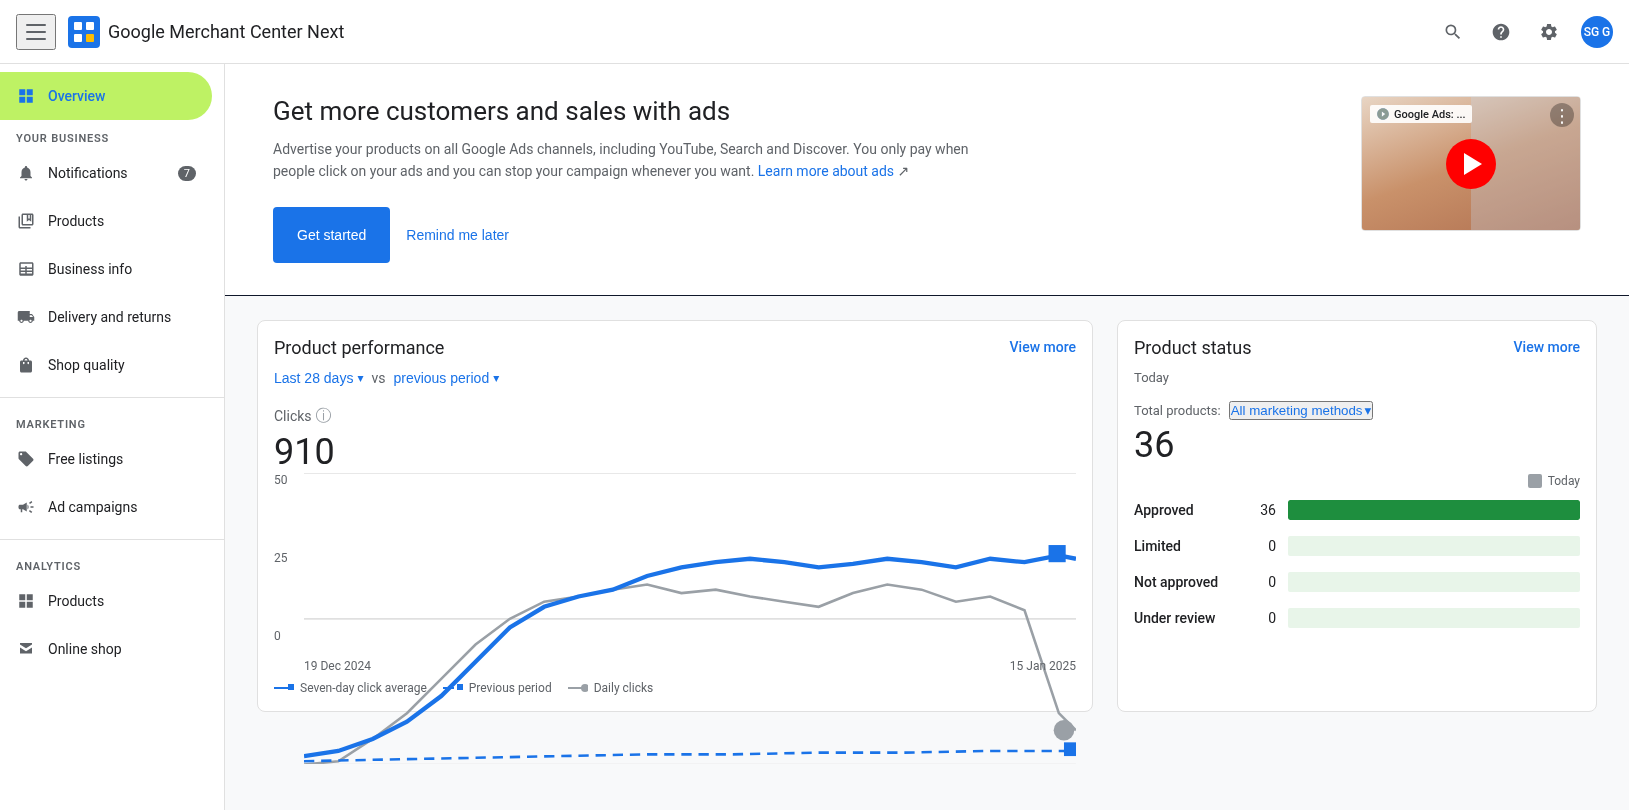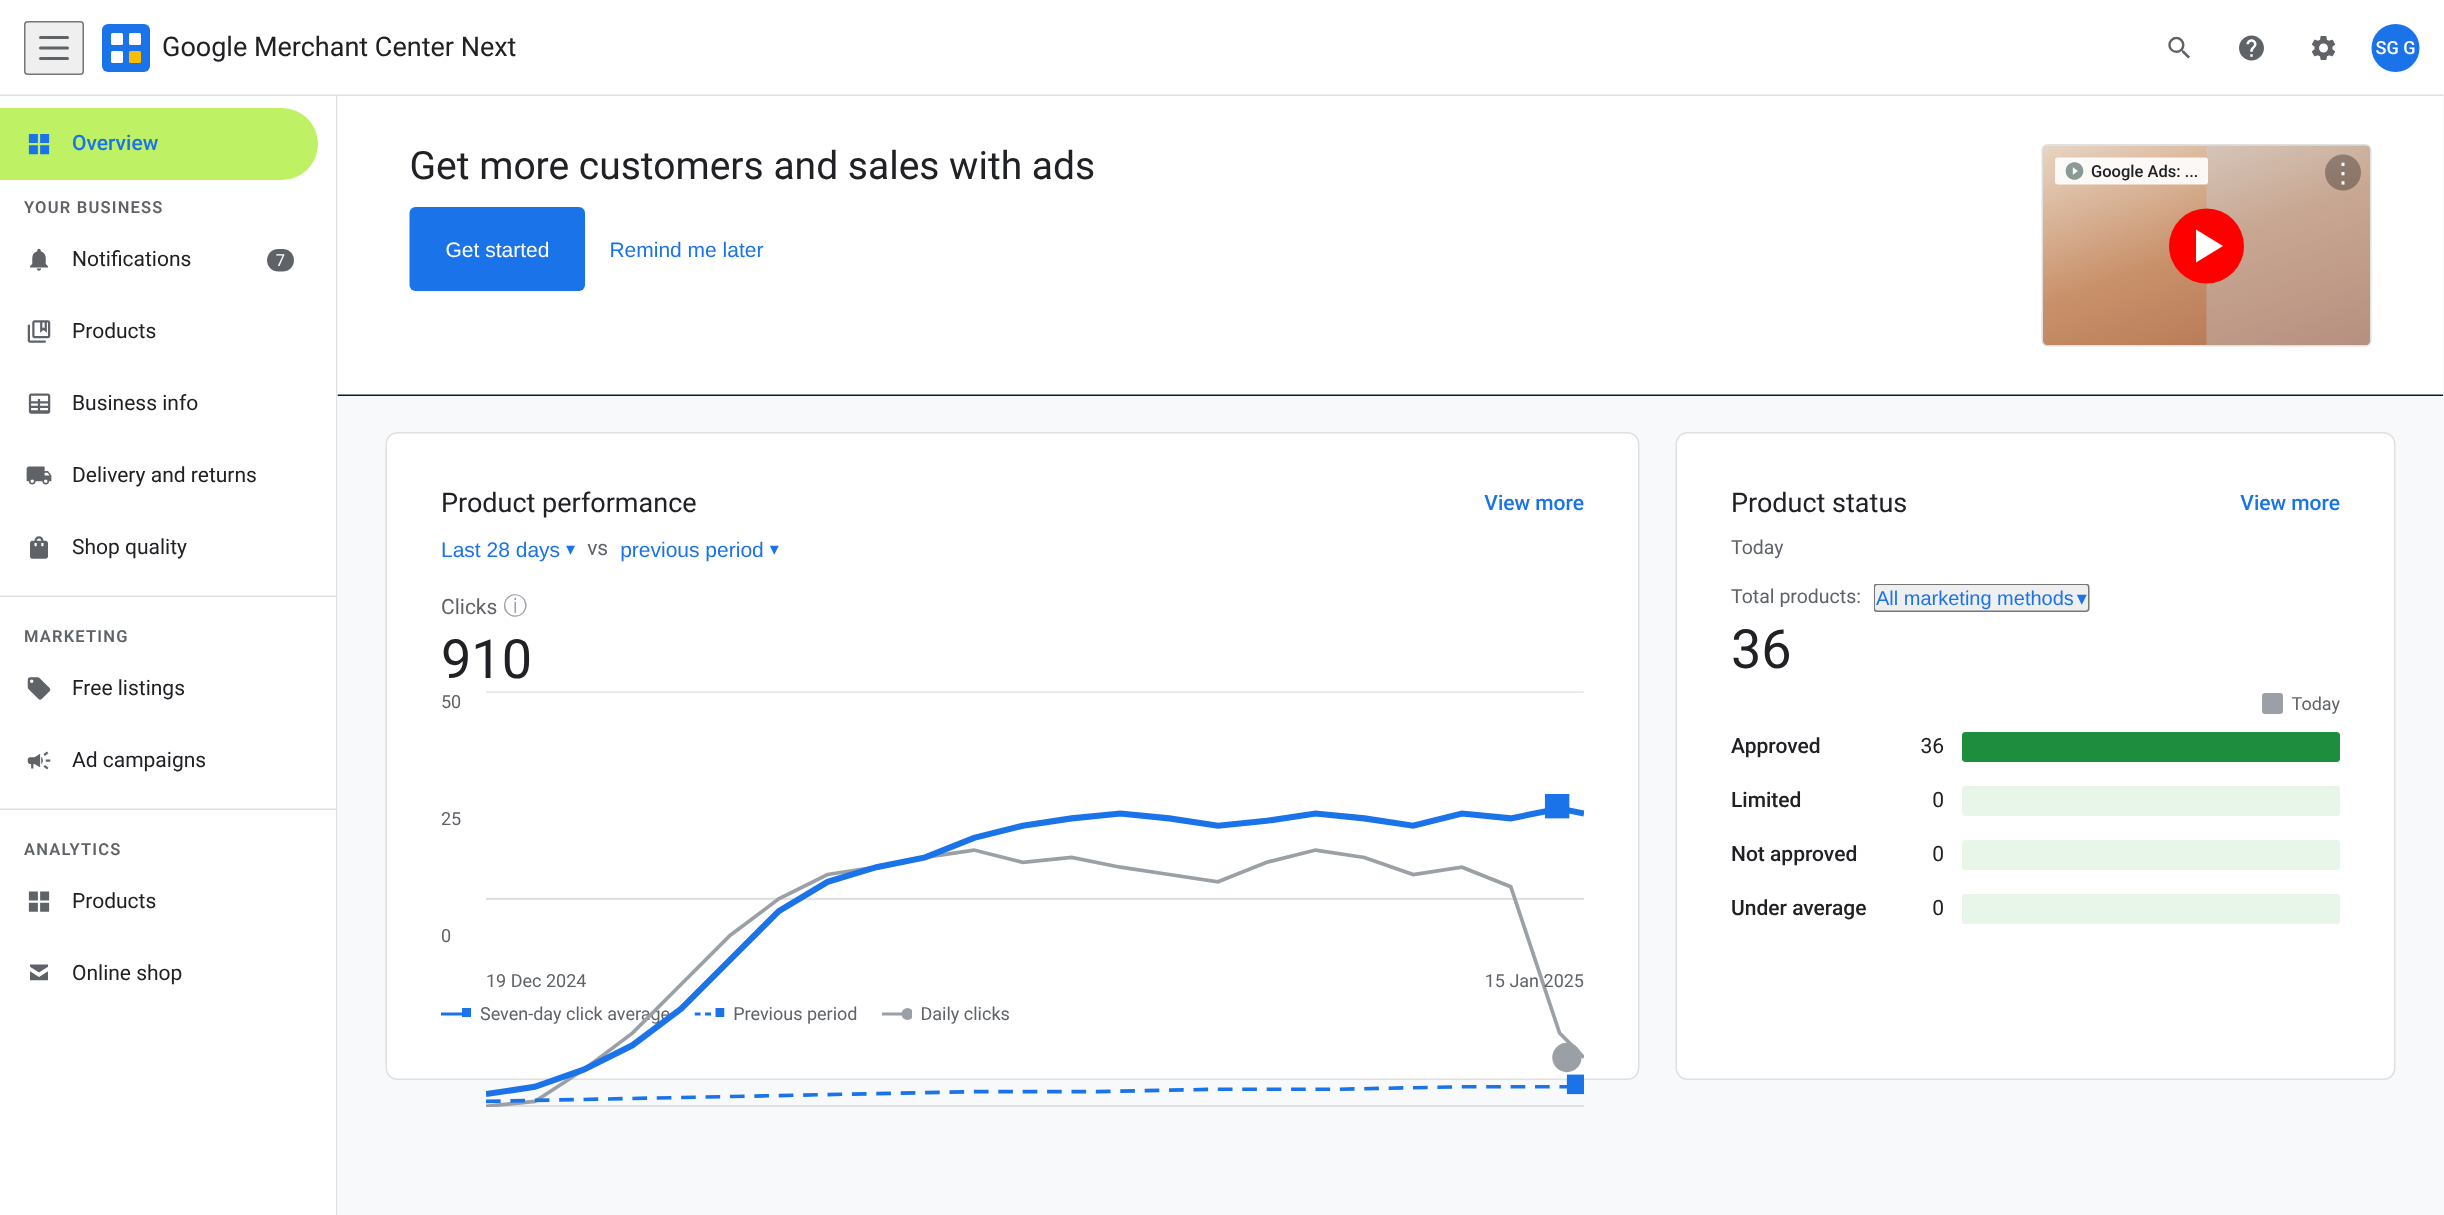--- a/index.html
+++ b/index.html
@@ -91,21 +91,21 @@
     .video-more-btn {
       position: absolute; top: 6px; right: 6px; color: #fff; font-size: 18px;
       background: rgba(0,0,0,0.3); border-radius: 50%; width: 24px; height: 24px;
       display: flex; align-items: center; justify-content: center;
     }
 
     
     .cards-area { padding: 24px 32px; display: flex; gap: 24px; }
     .card {
       background: #fff; border: 1px solid #e0e0e0; border-radius: 8px;
-      padding: 36px; flex: 1;
+      padding: 16px; flex: 1;
     }
 
     
     .card-header { display: flex; align-items: center; justify-content: space-between; margin-bottom: 12px; }
     .card-title { font-size: 18px; font-weight: 400; color: #202124; }
     .view-more { color: #1a73e8; font-size: 14px; cursor: pointer; text-decoration: none; font-weight: 500; }
     .filter-row { display: flex; align-items: center; gap: 8px; margin-bottom: 20px; }
     .filter-btn {
       display: flex; align-items: center; gap: 4px; border: none;
       background: none; cursor: pointer; font-size: 14px; color: #1a73e8; font-weight: 500;
@@ -283,20 +283,23 @@
       </span>
       <span>Online shop</span>
     </div>
   </nav>
 
   <main class="main">
 
     <div class="promo-banner">
       <div class="promo-content">
         <h1 class="promo-title">Get more customers and sales with ads</h1>
+        <p class="promo-desc">
+          <span>Advertise your products on all Google Ads channels, including YouTube, Search and Discover. You only pay when people click on your ads and you can stop your campaign whenever you want. </span><a href="#">Learn more about ads</a> ↗
+        </p>
         <div class="promo-actions">
           <button class="btn-primary">Get started</button>
           <button class="btn-link">Remind me later</button>
         </div>
       </div>
       <div class="video-thumb">
 
         <div style="position:absolute;top:0;left:0;right:0;bottom:0;background:linear-gradient(160deg,#e8d5c4 0%,#c9916a 50%,#b07050 100%);"></div>
 
         <div style="position:absolute;right:0;top:0;bottom:0;width:50%;background:rgba(200,220,240,0.3);"></div>
@@ -436,21 +439,21 @@
 
         <div class="status-row">
           <span class="status-label">Not approved</span>
           <span class="status-count">0</span>
           <div class="status-bar-wrap">
             <div class="status-bar" style="width:0%;"></div>
           </div>
         </div>
 
         <div class="status-row">
-          <span class="status-label">Under average</span>
+          <span class="status-label">Under review</span>
           <span class="status-count">0</span>
           <div class="status-bar-wrap">
             <div class="status-bar" style="width:0%;"></div>
           </div>
         </div>
       </div>
 
     </div>
   </main>
 </div>

